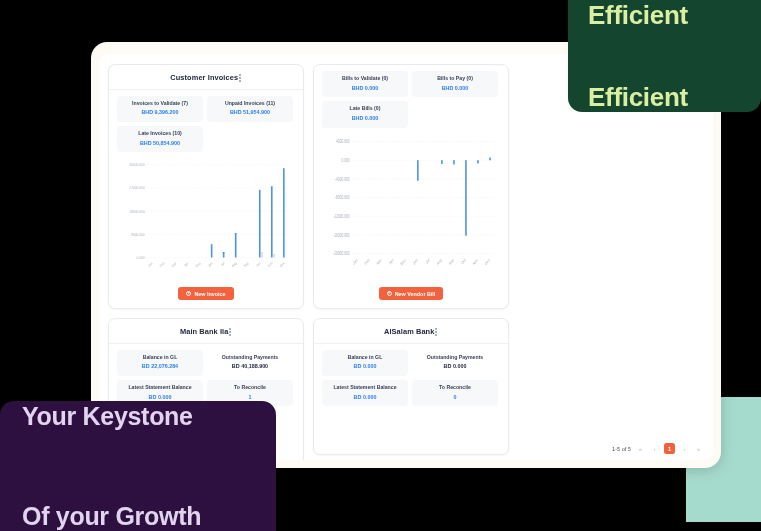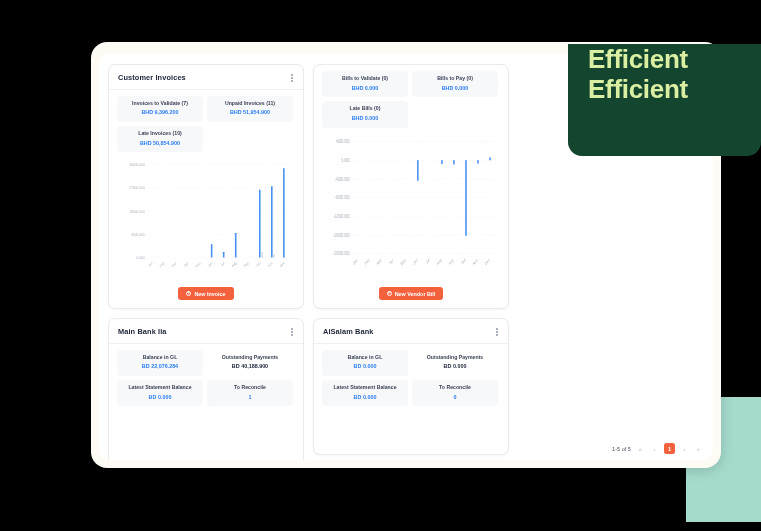--- a/index.html
+++ b/index.html
@@ -41,21 +41,21 @@
   }
   .card {
     background:#ffffff; border:1px solid #e9e9ef; border-radius:7px;
     width:196px; display:flex; flex-direction:column;
     box-shadow:0 1px 2px rgba(16,24,40,0.04);
   }
   .card.tall { height:245px; }
   .card.short { height:137px; }
 
   .card-head {
-    display:flex; align-items:center; justify-content:space-between;
+    display:flex; align-items:center; justify-content:center;
     padding:7px 9px 5px 9px;
     border-bottom:1px solid #f0f0f4;
   }
   .card-title {
     font-size:7.4px; font-weight:bold; color:#21293c; letter-spacing:0.1px;
   }
   .kebab {
     display:flex; flex-direction:column; gap:1.4px; padding:2px 1px; cursor:pointer;
   }
   .kebab i { width:1.6px; height:1.6px; border-radius:50%; background:#9aa0ad; display:block; }
@@ -103,21 +103,21 @@
   }
   .pg-cur {
     width:11px; height:11px; border-radius:2.5px; background:#f4613d; color:#fff;
     display:flex; align-items:center; justify-content:center;
     font-size:5.6px; font-weight:bold; cursor:pointer;
   }
 
   
   .badge {
     position:absolute; border-radius:12px;
-    display:flex; flex-direction:column; justify-content:flex-start;margin-top:44px;
+    display:flex; flex-direction:column; justify-content:space-between;
   }
   .badge-green {
     left:568px; top:0px; width:193px; height:112px;
     background:#14452f; border-radius:0 0 14px 14px;
     padding:0 20px;
   }
   .badge-green .btxt {
     color:#dbefa3; font-size:26px; font-weight:bold; line-height:1.17;
     letter-spacing:-0.3px;
   }
@@ -341,14 +341,18 @@
 
       </div>
     </div>
   </div>
 
   <div class="badge badge-green">
     <span class="btxt">Efficient</span>
     <span class="btxt">Efficient</span>
   </div>
 
+  <div class="badge badge-purple">
+    <span class="btxt">Your Keystone</span>
+    <span class="btxt">Of your Growth</span>
+  </div>
 
 </div>
 
 </body></html>

